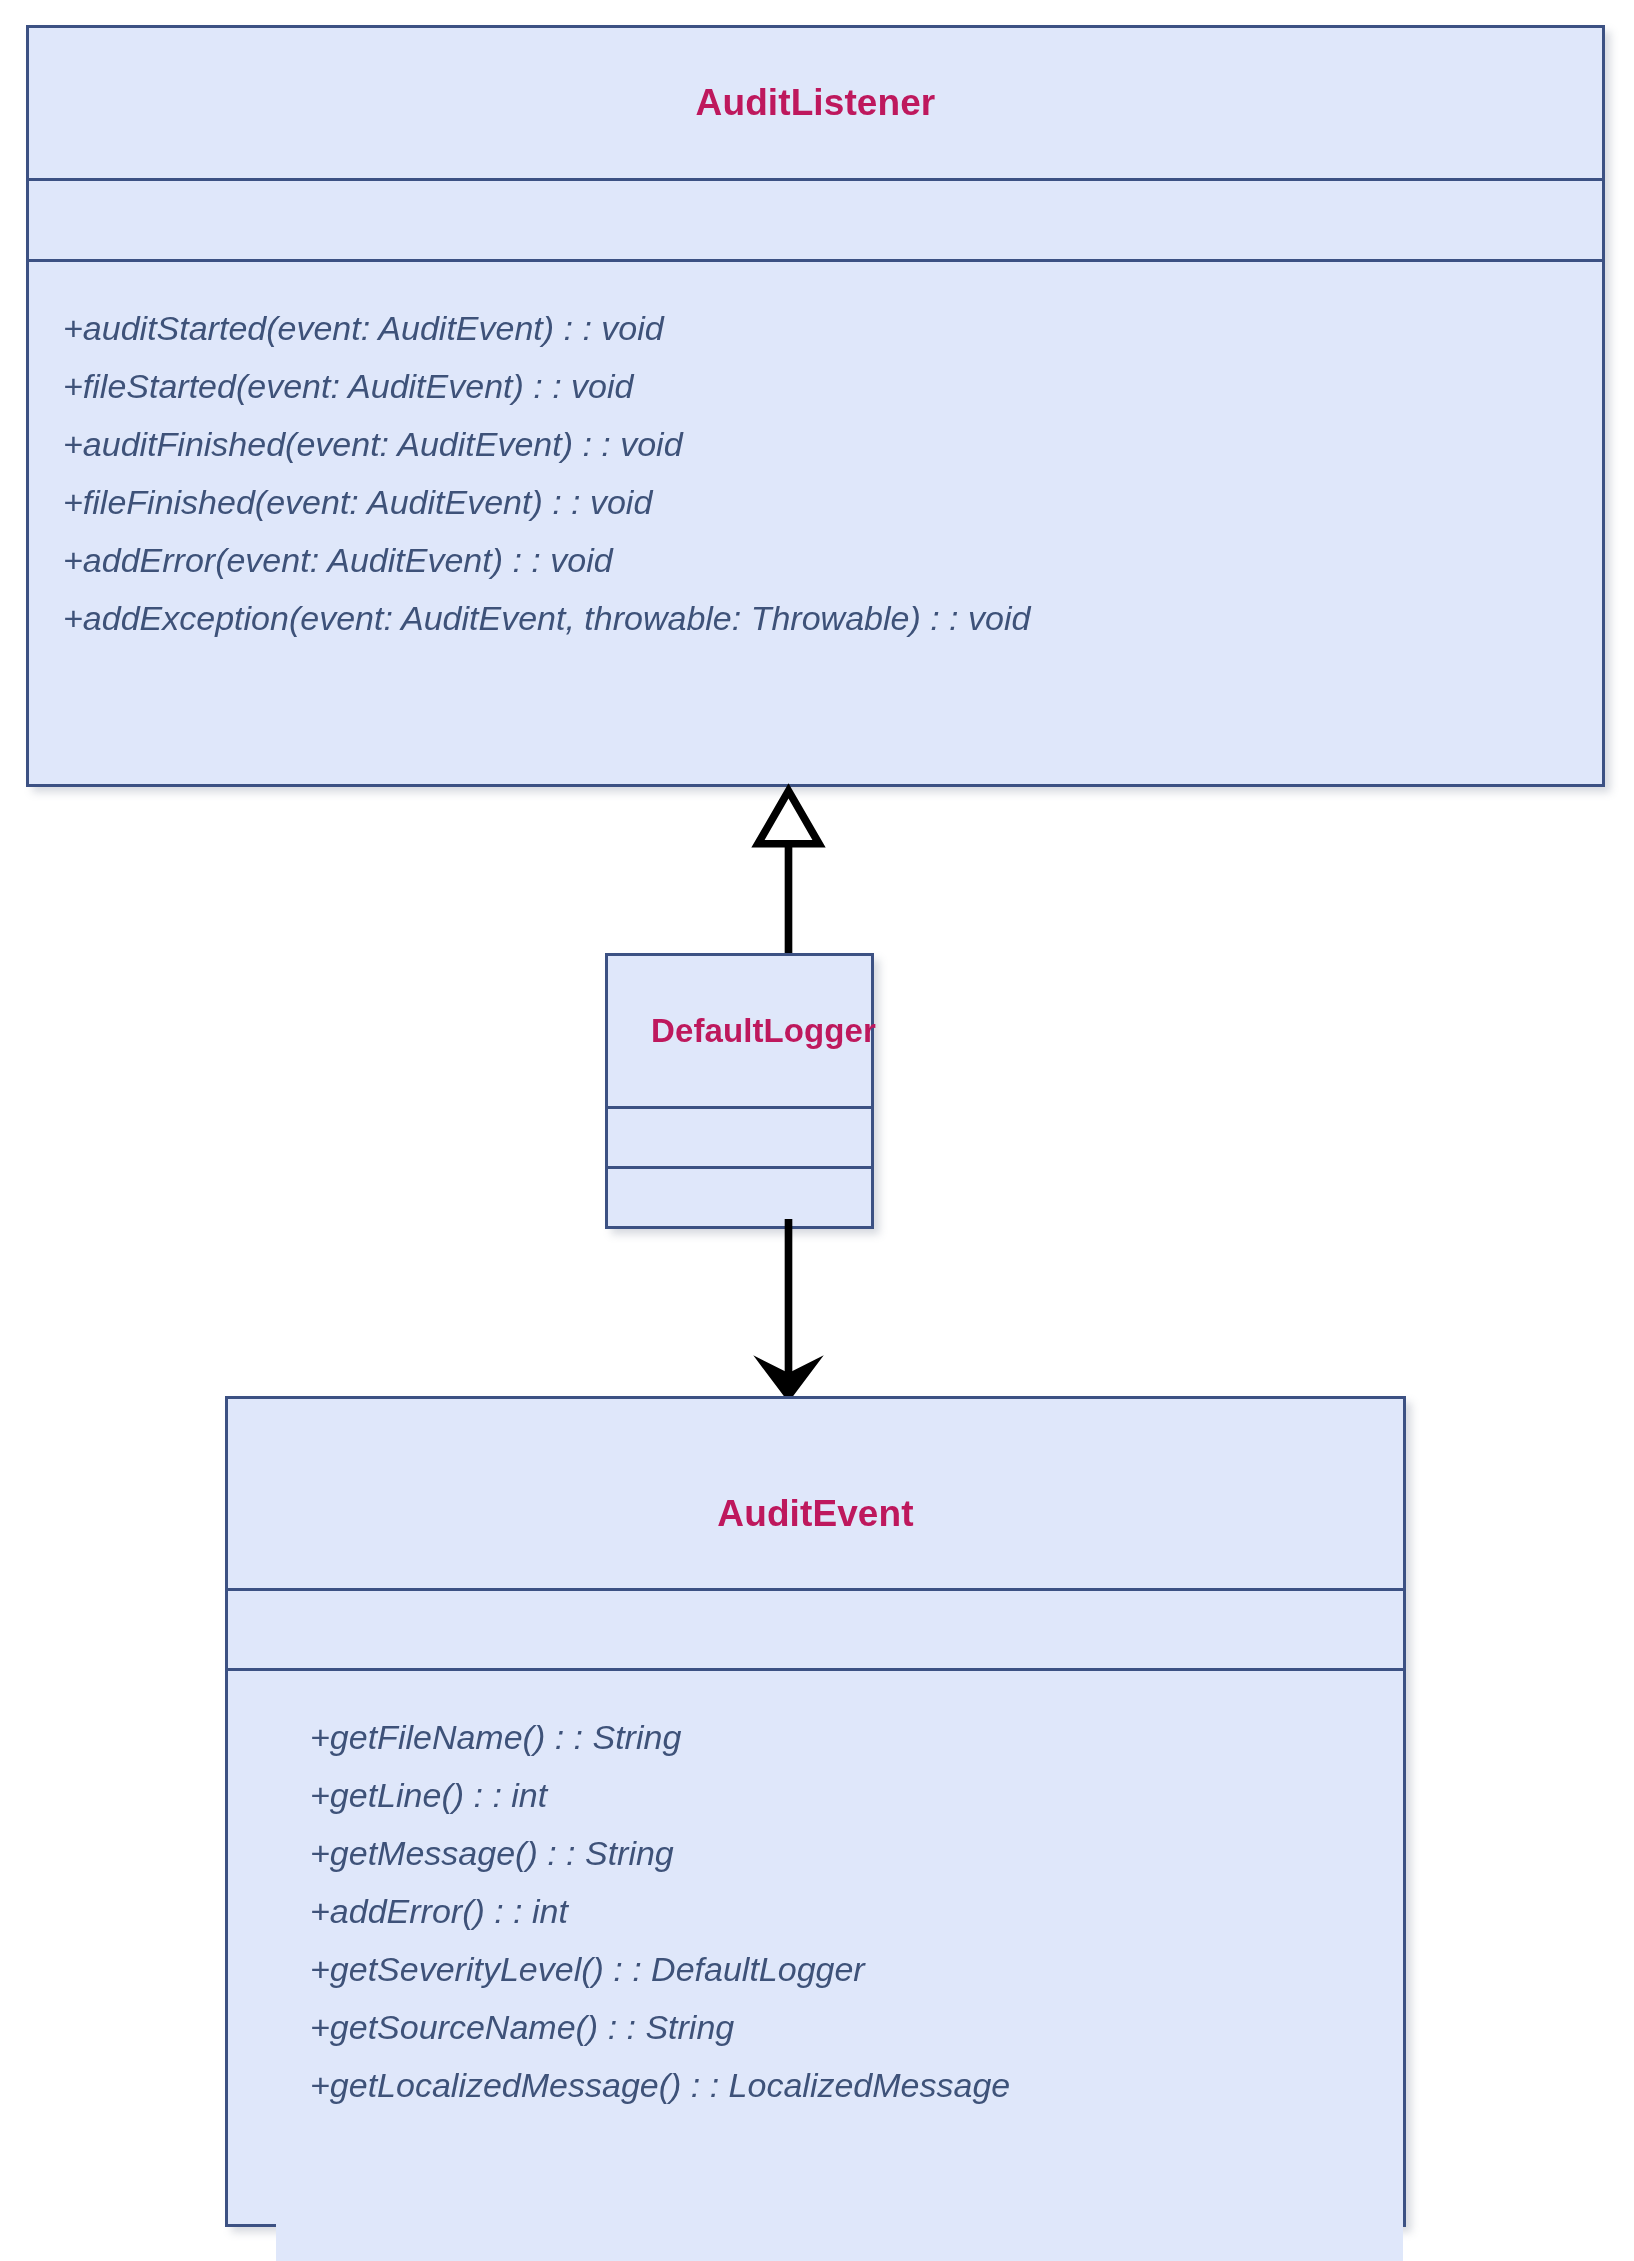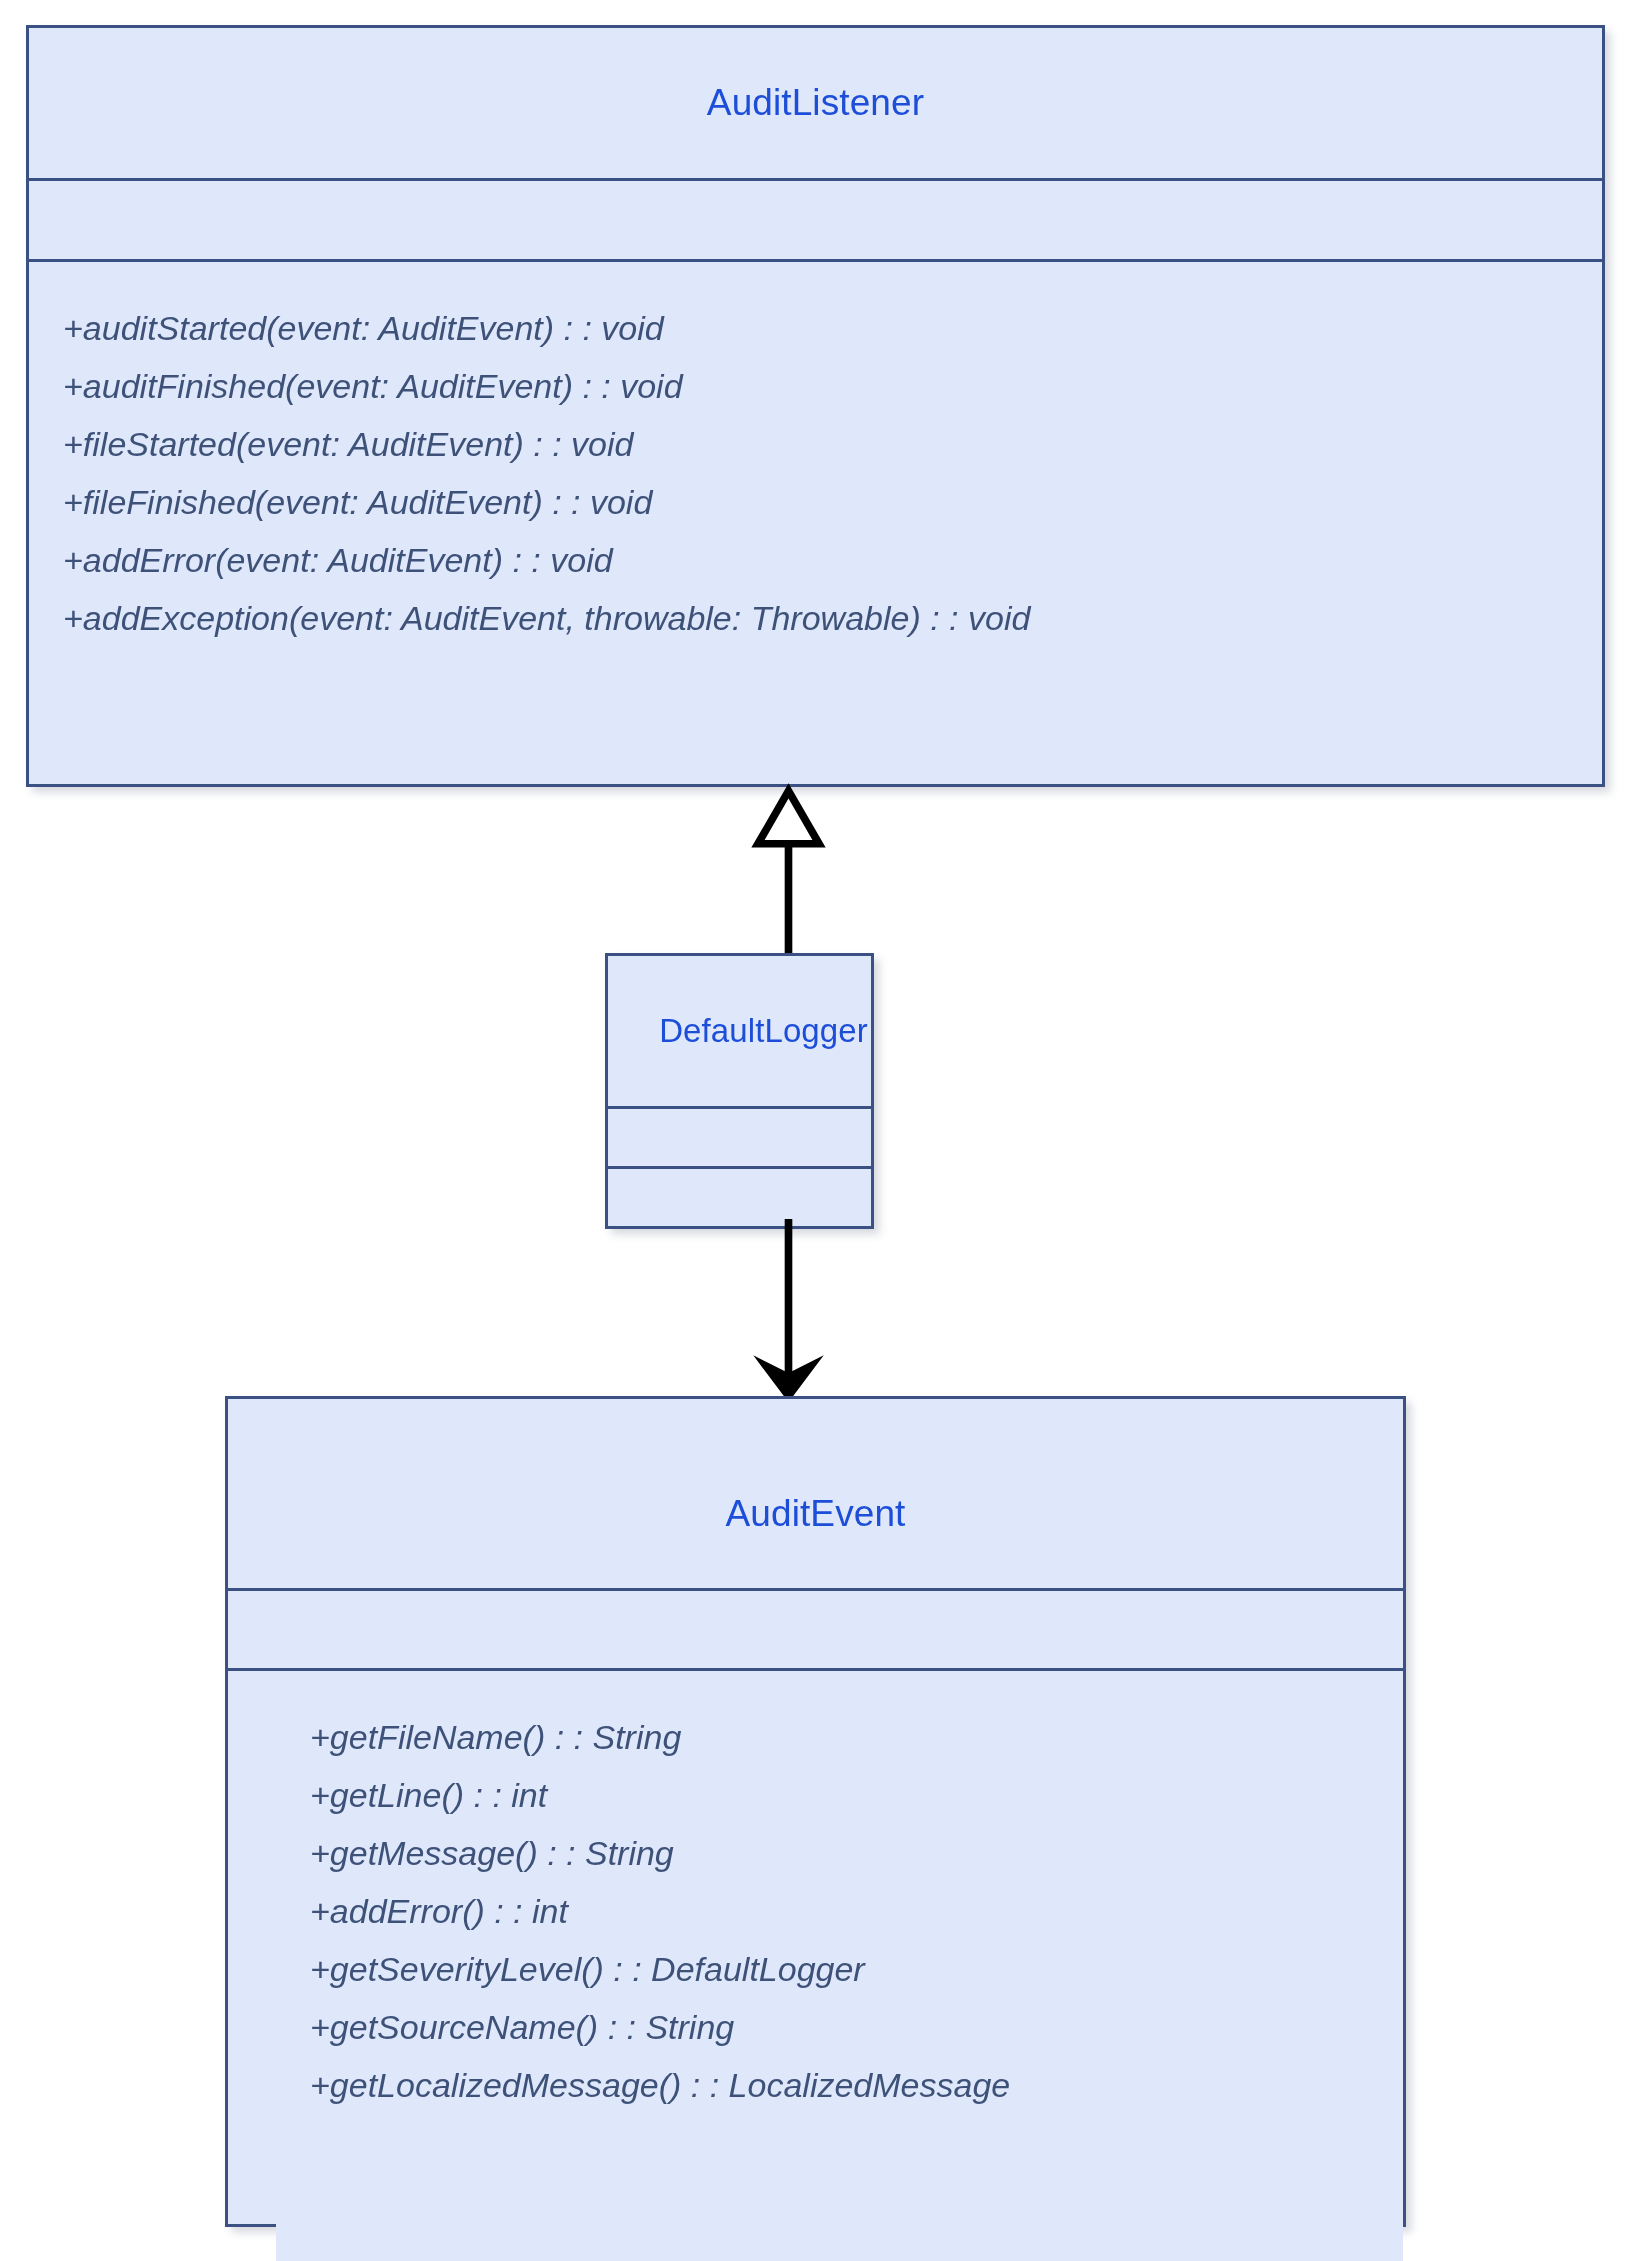--- a/index.html
+++ b/index.html
@@ -35,22 +35,22 @@
   .uml-attr-compartment {
     box-sizing: border-box;
     border-bottom: 3.5px solid #3c5183;
     background: #dfe7fa;
   }
   .uml-method-compartment {
     box-sizing: border-box;
     background: #dfe7fa;
   }
   .uml-class-name {
-    font-weight: normal;
-    color: #1d4ed8;
+    font-weight: bold;
+    color: #be185d;
     letter-spacing: 0.1px;
     white-space: nowrap;
   }
   .uml-member {
     color: #3e5279;
     white-space: nowrap;
     font-weight: normal;
     font-style: italic;
   }
 
@@ -97,22 +97,22 @@
 
 <div id="canvas">
 
   <div class="uml-class" id="box-auditlistener">
     <div class="uml-title-compartment">
       <span class="uml-class-name">AuditListener</span>
     </div>
     <div class="uml-attr-compartment"></div>
     <div class="uml-method-compartment">
       <div class="uml-member">+auditStarted(event: AuditEvent) : : void</div>
+      <div class="uml-member">+fileStarted(event: AuditEvent) : : void</div>
       <div class="uml-member">+auditFinished(event: AuditEvent) : : void</div>
-      <div class="uml-member">+fileStarted(event: AuditEvent) : : void</div>
       <div class="uml-member">+fileFinished(event: AuditEvent) : : void</div>
       <div class="uml-member">+addError(event: AuditEvent) : : void</div>
       <div class="uml-member">+addException(event: AuditEvent, throwable: Throwable) : : void</div>
     </div>
   </div>
 
   <svg class="connector" id="conn-generalization" viewBox="0 0 240 300">
     <line x1="120" y1="300" x2="120" y2="62" stroke="#000000" stroke-width="13"></line>
     <polygon points="120,6 172,96 68,96" fill="#ffffff" stroke="#000000" stroke-width="13" stroke-linejoin="miter"></polygon>
   </svg>

